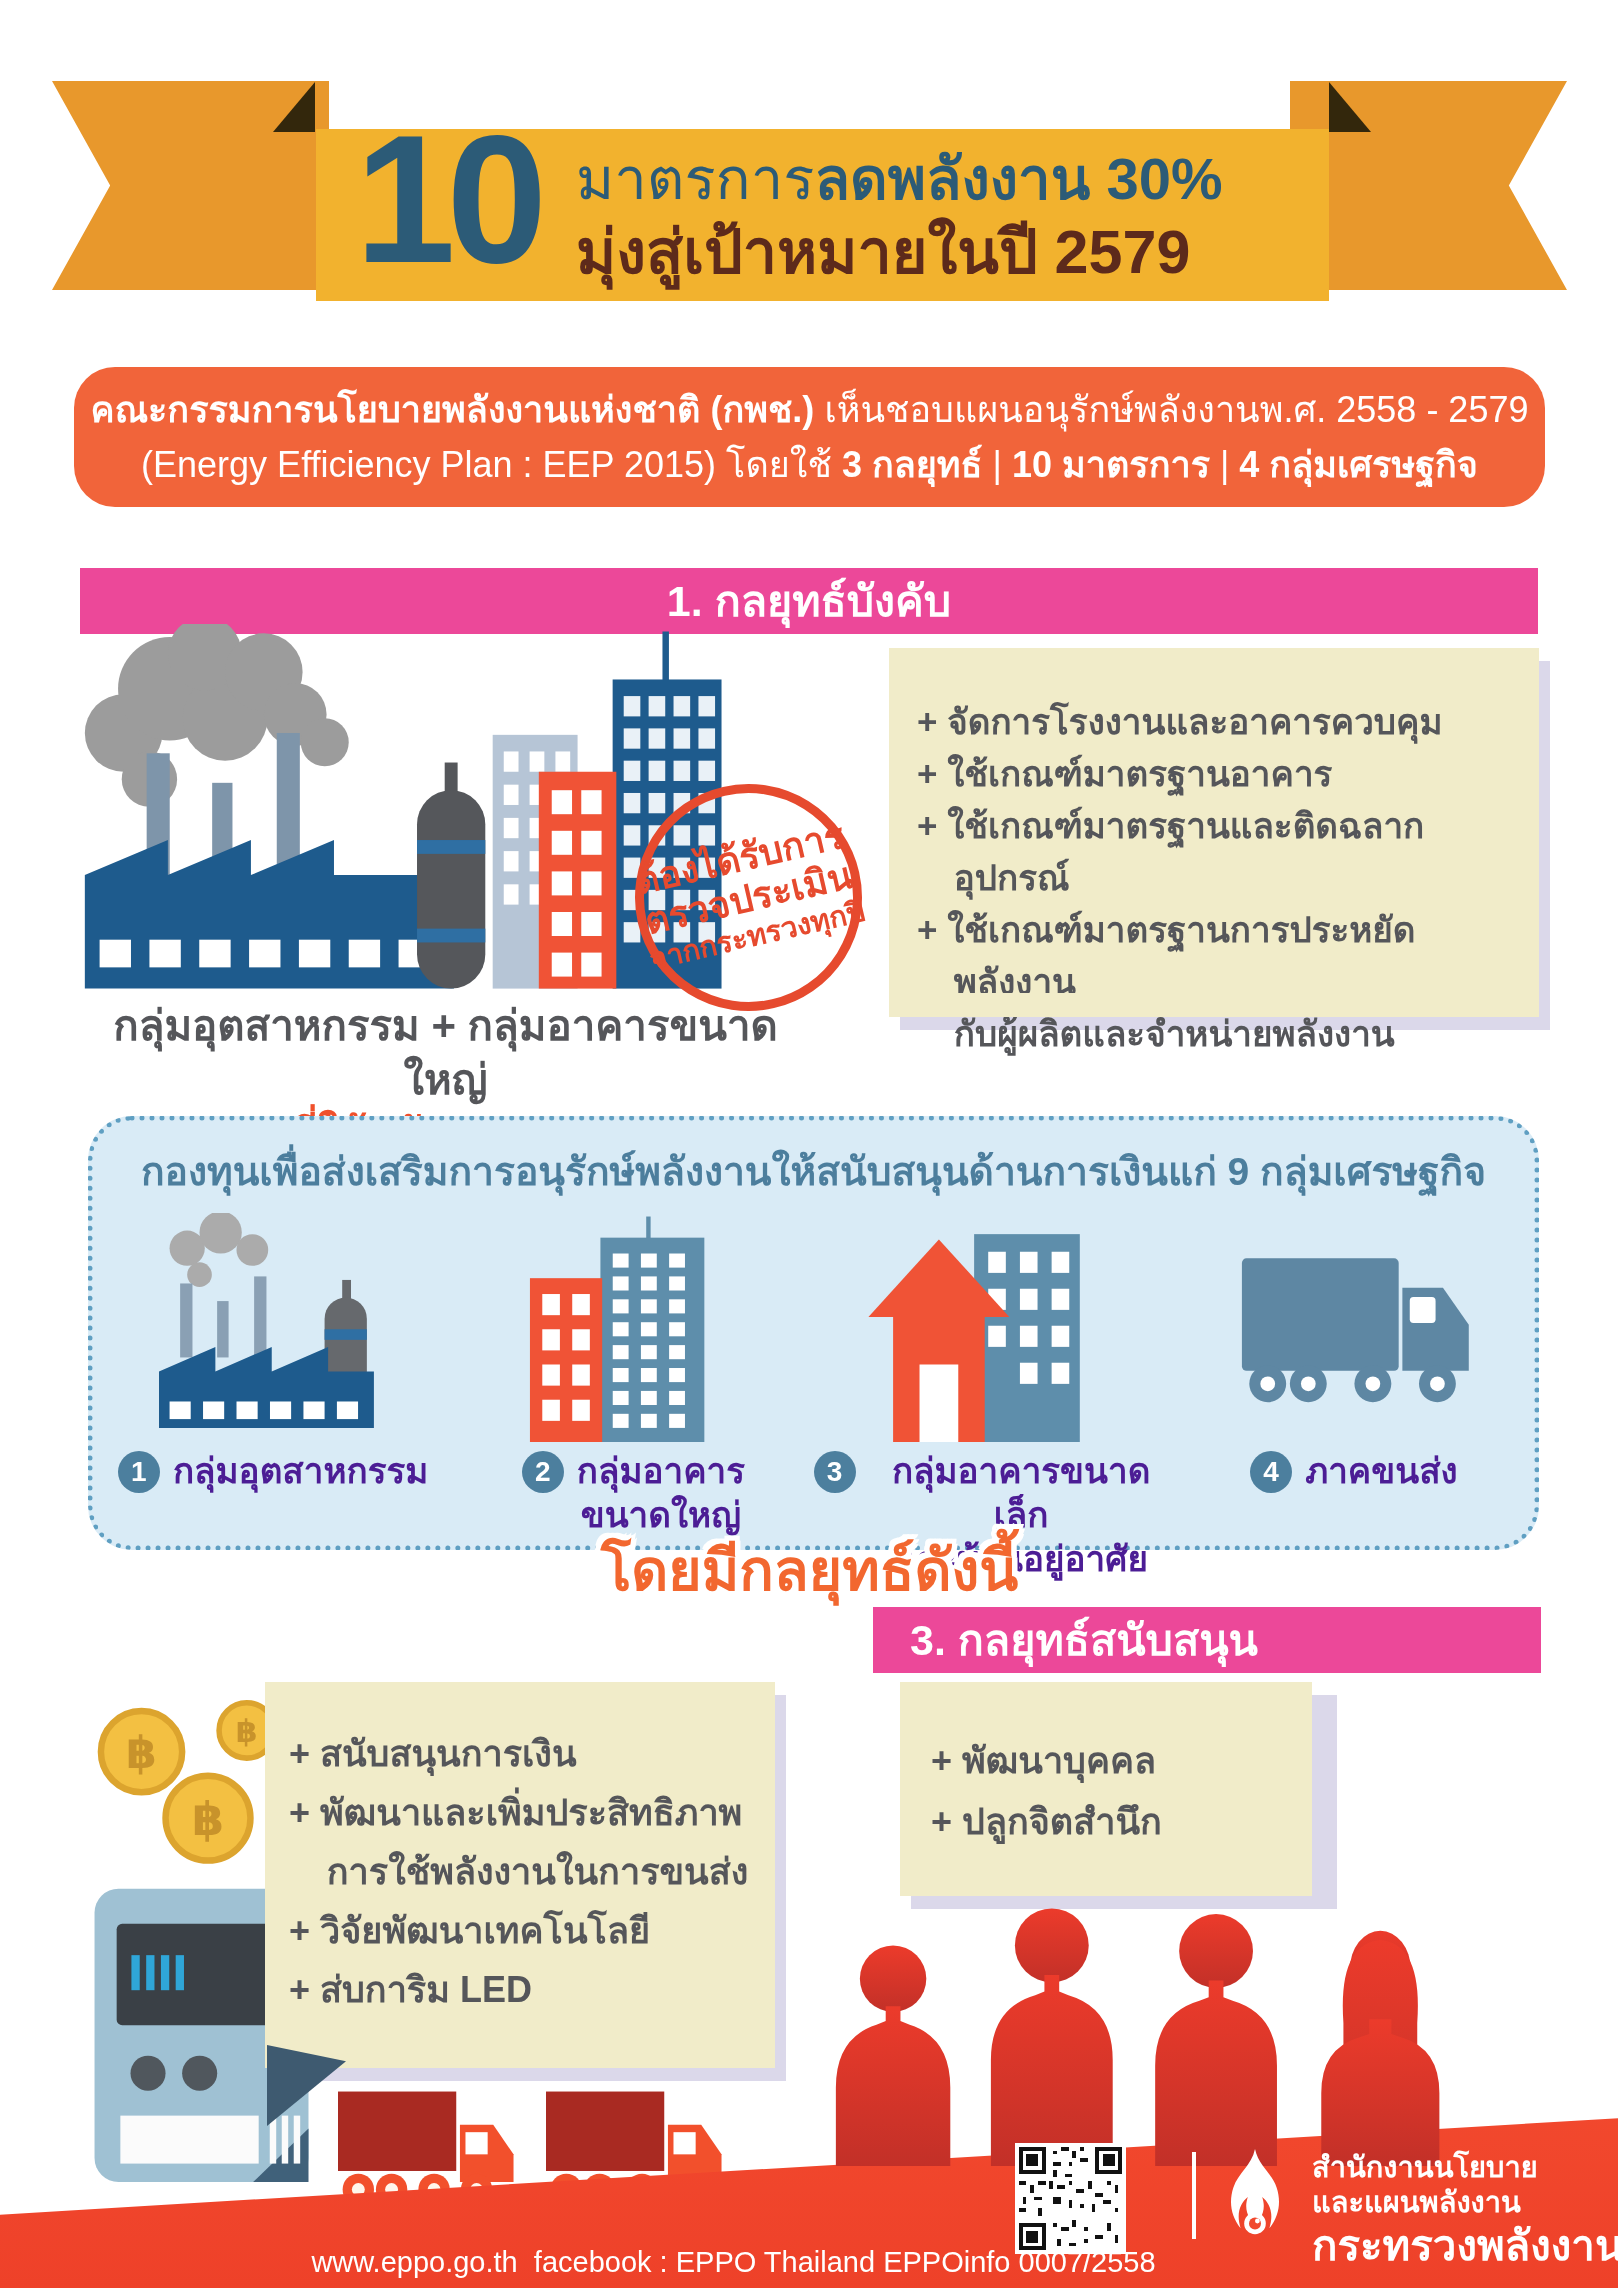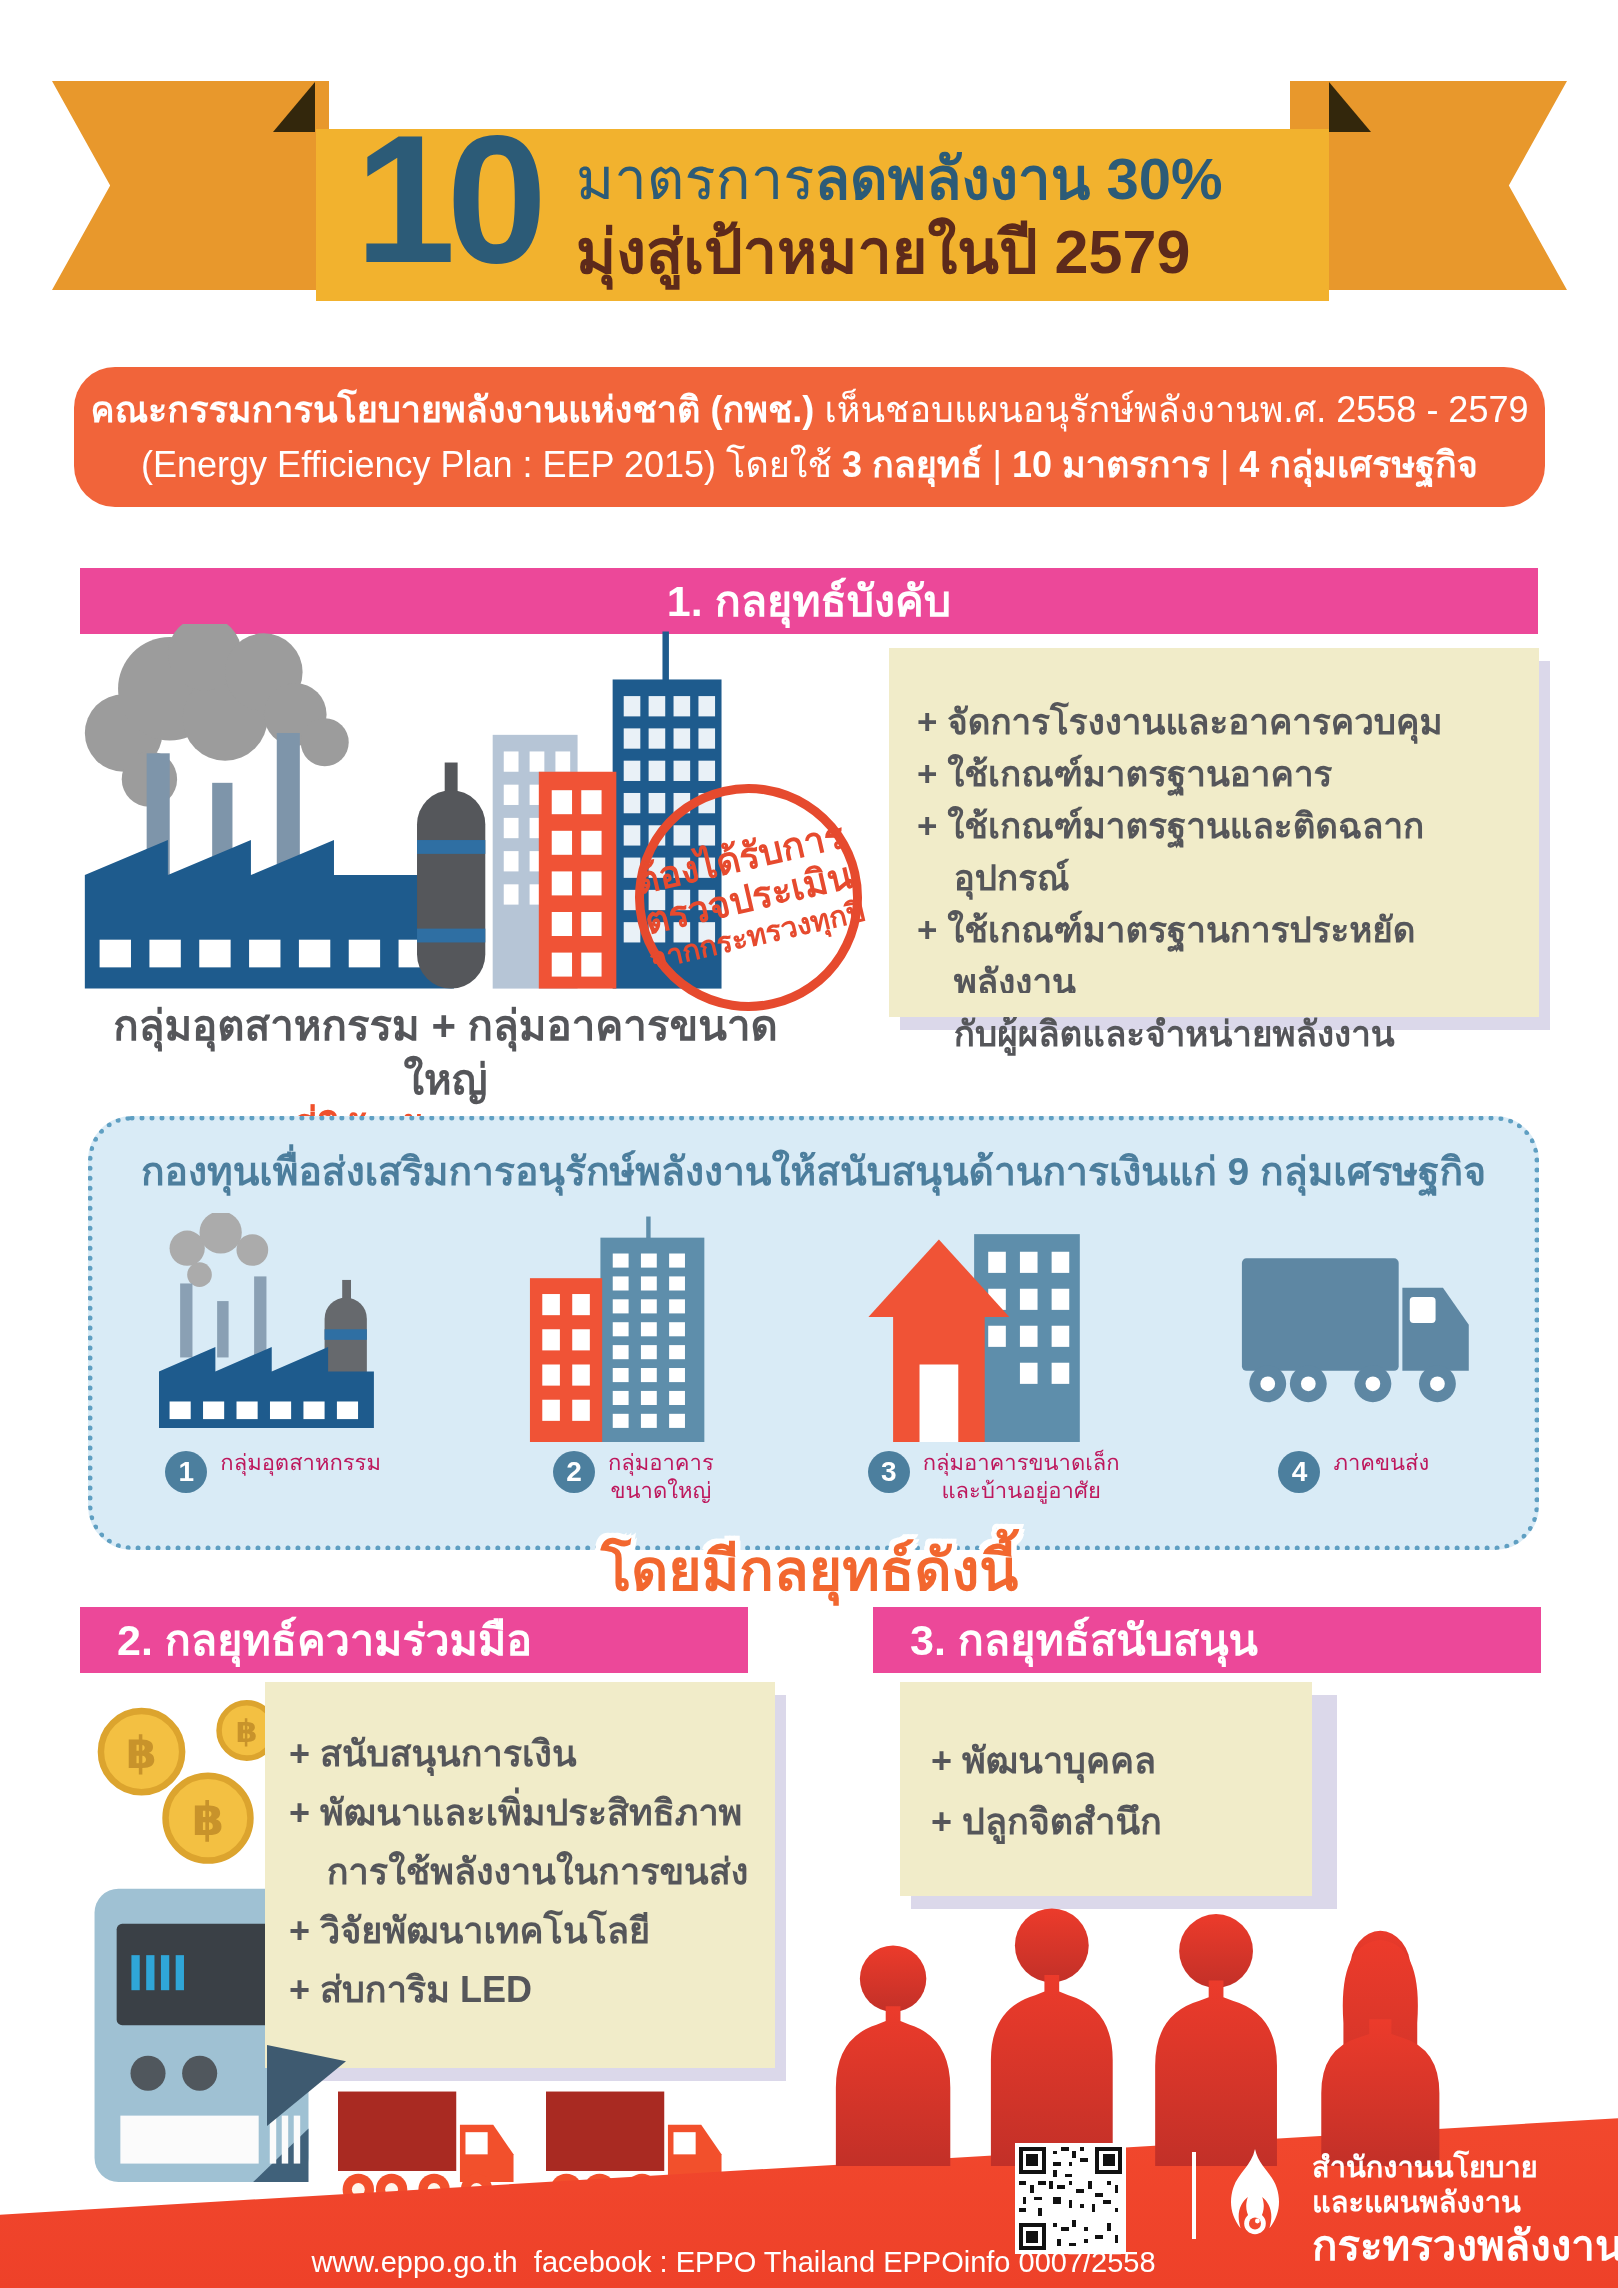--- a/index.html
+++ b/index.html
@@ -82,21 +82,21 @@
   }
   .fund-title{margin-top:18.5px; text-align:center; font-size:39px; font-weight:700;
     color:#4C7E9D; white-space:nowrap;}
   .fund-row{display:flex; margin-top:7.4px;}
   .fund-col{width:25%; display:flex; flex-direction:column; align-items:center;}
   .fund-icon{height:233px; display:flex; align-items:flex-end; justify-content:center;}
   .fund-label{display:flex; align-items:flex-start; margin-top:7.4px;}
   .num-circle{width:42px; height:42px; border-radius:50%; background:#4C7F9E; color:#fff;
     font-size:28px; font-weight:800; text-align:center; line-height:42px; flex:0 0 42px;
     margin-right:13px; margin-top:1.8px;}
-  .fund-label .txt{font-size:22px; font-weight:400; color:#be185d; white-space:pre-line;
+  .fund-label .txt{font-size:35px; font-weight:700; color:#4c1d95; white-space:pre-line;
     line-height:1.25; text-align:center;}
 
   .callout{
     left:0; top:1525px; width:1619px; text-align:center; font-size:57px; font-weight:800;
     color:#F2672F; z-index:5;
     text-shadow:-4.6px -4.6px 0 #fff,4.6px -4.6px 0 #fff,-4.6px 4.6px 0 #fff,4.6px 4.6px 0 #fff,
                 0 -5.5px 0 #fff,0 5.5px 0 #fff,-5.5px 0 0 #fff,5.5px 0 0 #fff;
   }
 
   
@@ -402,21 +402,20 @@
           <div class="num-circle">4</div>
           <div class="txt">ภาคขนส่ง</div>
         </div>
       </div>
 
     </div>
   </div>
 
   <div class="abs callout">โดยมีกลยุทธ์ดังนี้</div>
 
-  <div class="abs sec-bar padded" style="left:80px; top:1607px; width:668px;">2. กลยุทธ์ความร่วมมือ</div>
   <div class="abs sec-bar padded" style="left:873px; top:1607px; width:668px;">3. กลยุทธ์สนับสนุน</div>
 
   <svg class="abs" style="left:88px; top:1698px;" width="240" height="171" viewBox="0 0 260 185">
     <g font-family="'Liberation Sans','DejaVu Sans',sans-serif" font-weight="bold" text-anchor="middle">
       <circle cx="58" cy="58" r="44" fill="#F3C042" stroke="#DCA42E" stroke-width="7"></circle>
       <text x="58" y="76" font-size="48" fill="#C8932B">฿</text>
       <circle cx="172" cy="35" r="30" fill="#F3C042" stroke="#DCA42E" stroke-width="6"></circle>
       <text x="172" y="48" font-size="34" fill="#C8932B">฿</text>
       <circle cx="130" cy="130" r="46" fill="#F3C042" stroke="#DCA42E" stroke-width="7"></circle>
       <text x="130" y="148" font-size="50" fill="#C8932B">฿</text>

